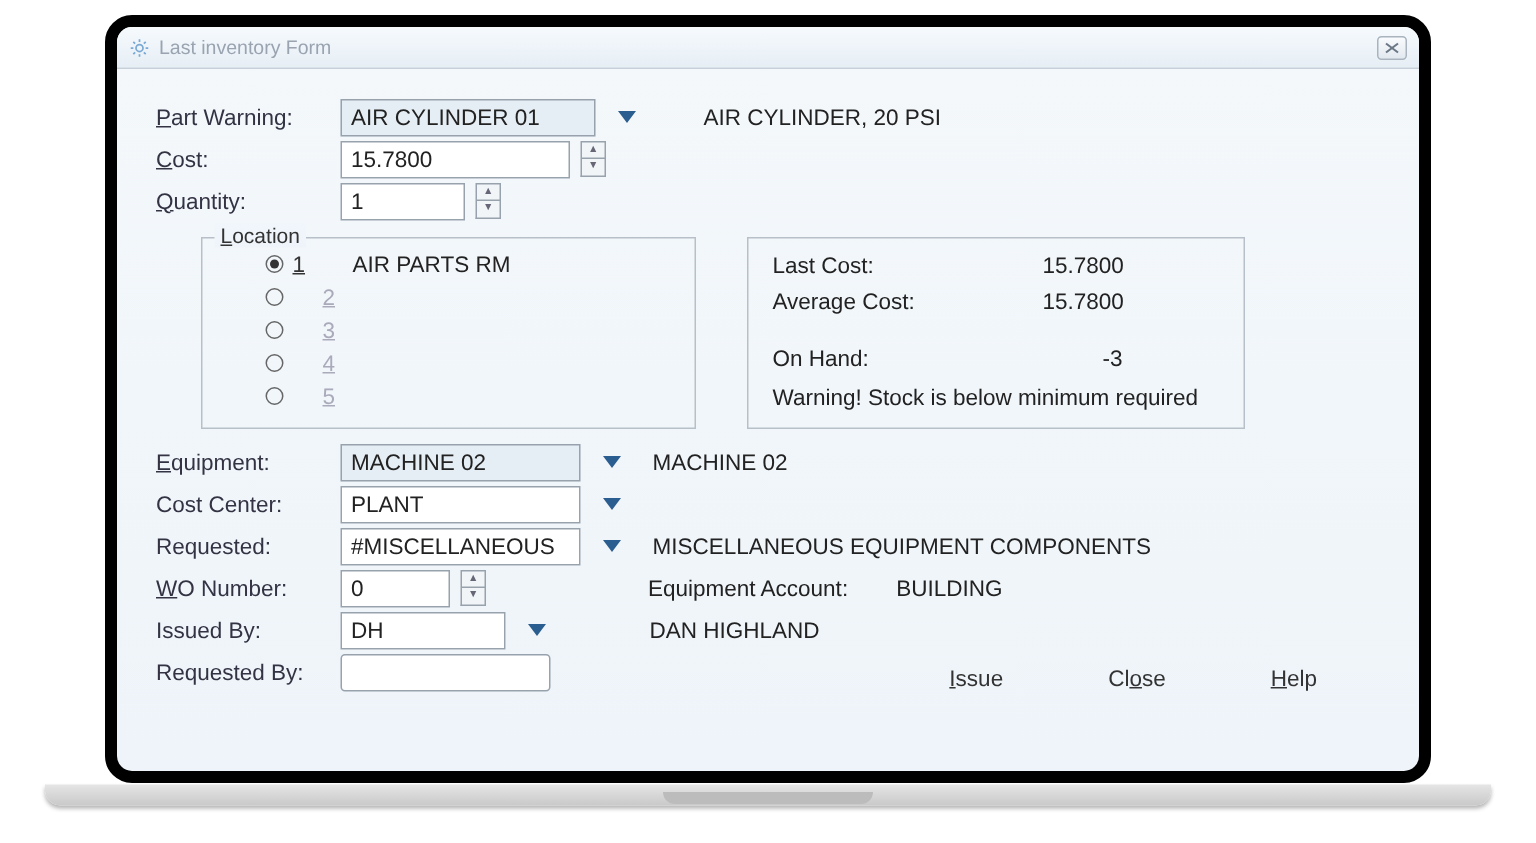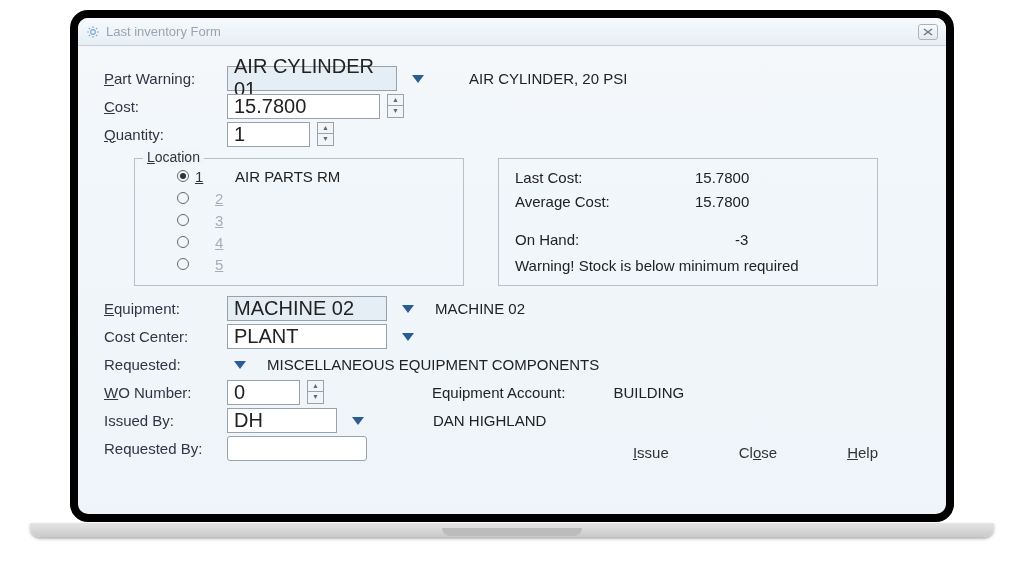--- a/index.html
+++ b/index.html
@@ -12,33 +12,33 @@
 
   .titlebar { height: 28px; background: linear-gradient(#f6fafd,#e6eef5); border-bottom:1px solid #c7d0d8; display:flex; align-items:center; padding:0 8px; gap:6px; }
   .titlebar .gear { width:14px; height:14px; }
   .titlebar .title { color:#9aa4b0; font-size:13px; flex:1; }
   .titlebar .closebox { width:20px; height:16px; border:1px solid #a9b4bf; border-radius:3px; display:flex; align-items:center; justify-content:center; background:linear-gradient(#f9fbfd,#e2e9ef); font-size:11px; color:#6b7785; cursor:pointer; }
 
   .body { padding: 18px 26px 10px 26px; color:#222; }
   .row { display:flex; align-items:center; height: 28px; gap: 8px; }
   .lbl { width: 115px; color:#333344; }
   .u { text-decoration: underline; }
-  .input { width: 170px; height: 25px; border:1px solid #98a2ad; background:#fff; padding: 2px 6px; display:flex; align-items:center; font-size:20px; }
+  .input { width: 170px; height: 25px; border:1px solid #98a2ad; background:#fff; padding: 2px 6px; display:flex; align-items:center; font-size:15px; }
   .input.sel { background:#e6eef5; }
   .spinner { display:flex; flex-direction:column; margin-left:-1px; }
   .spin-btn { width:17px; height:12px; border:1px solid #98a2ad; background:#f2f5f8; font-size:7px; text-align:center; line-height:9px; cursor:pointer; color:#667; }
   .spin-btn + .spin-btn { border-top:none; }
   .dd { margin-left:6px; cursor:pointer; color:#246; }
   .dd svg { width:14px; height:10px; }
   .desc { margin-left: 36px; color:#222; }
 
   .panels { display:flex; gap: 34px; margin: 10px 0 8px 30px; }
   .panel { border:1px solid #b7c0c8; padding: 6px 16px 10px 16px; position:relative; background:transparent; }
   .panel.loc { width: 330px; padding-left: 42px; }
-  .panel.cost { width: 380px; padding-top:10px; }
+  .panel.cost { width: 332px; padding-top:10px; }
   .legend { position:absolute; top:-10px; left:8px; background:linear-gradient(#f0f6fb,#eef4f9); padding:0 4px; font-size:14px; color:#333; }
   .radio-row { display:flex; align-items:center; gap: 26px; height:22px; }
   .radio { width:12px; height:12px; border:1px solid #666; border-radius:50%; display:inline-flex; align-items:center; justify-content:center; cursor:pointer; }
   .radio.checked::after { content:""; width:6px; height:6px; background:#333; border-radius:50%; }
   .radio-lbl { text-decoration: underline; color:#333; width:14px; cursor:pointer; }
   .radio-lbl.dim { color:#aab; }
   .costrow { display:flex; height:24px; }
   .costrow .k { width:180px; }
   .warn { margin-top:2px; }
 
@@ -161,35 +161,36 @@
       <div class="row">
         <div class="lbl">Cost Center:</div>
         <div class="input" style="width:160px">PLANT</div>
         <span class="dd"><svg viewBox="0 0 14 10">
               <polygon points="1,1 13,1 7,9" fill="#2a5d90"></polygon>
             </svg></span>
       </div>
 
       <div class="row">
         <div class="lbl">Requested:</div>
+        <div class="input" style="width:160px">#MISCELLANEOUS</div>
         <span class="dd"><svg viewBox="0 0 14 10">
               <polygon points="1,1 13,1 7,9" fill="#2a5d90"></polygon>
             </svg></span>
         <div style="margin-left:12px">MISCELLANEOUS EQUIPMENT COMPONENTS</div>
       </div>
 
       <div class="row">
         <div class="lbl"><span class="u">W</span><span>O Number:</span></div>
         <div class="input" style="width:73px">0</div>
         <div class="spinner">
             <div class="spin-btn">▲</div>
             <div class="spin-btn">▼</div>
           </div>
         <div style="margin-left:100px">Equipment Account:</div>
-        <div style="margin-left:40px">BUILDING</div>
+        <div style="margin-left:24px">BUILDING</div>
       </div>
 
       <div class="row">
         <div class="lbl">Issued By:</div>
         <div class="input" style="width:110px">DH</div>
         <span class="dd"><svg viewBox="0 0 14 10">
               <polygon points="1,1 13,1 7,9" fill="#2a5d90"></polygon>
             </svg></span>
         <div style="margin-left:60px">DAN HIGHLAND</div>
       </div>

